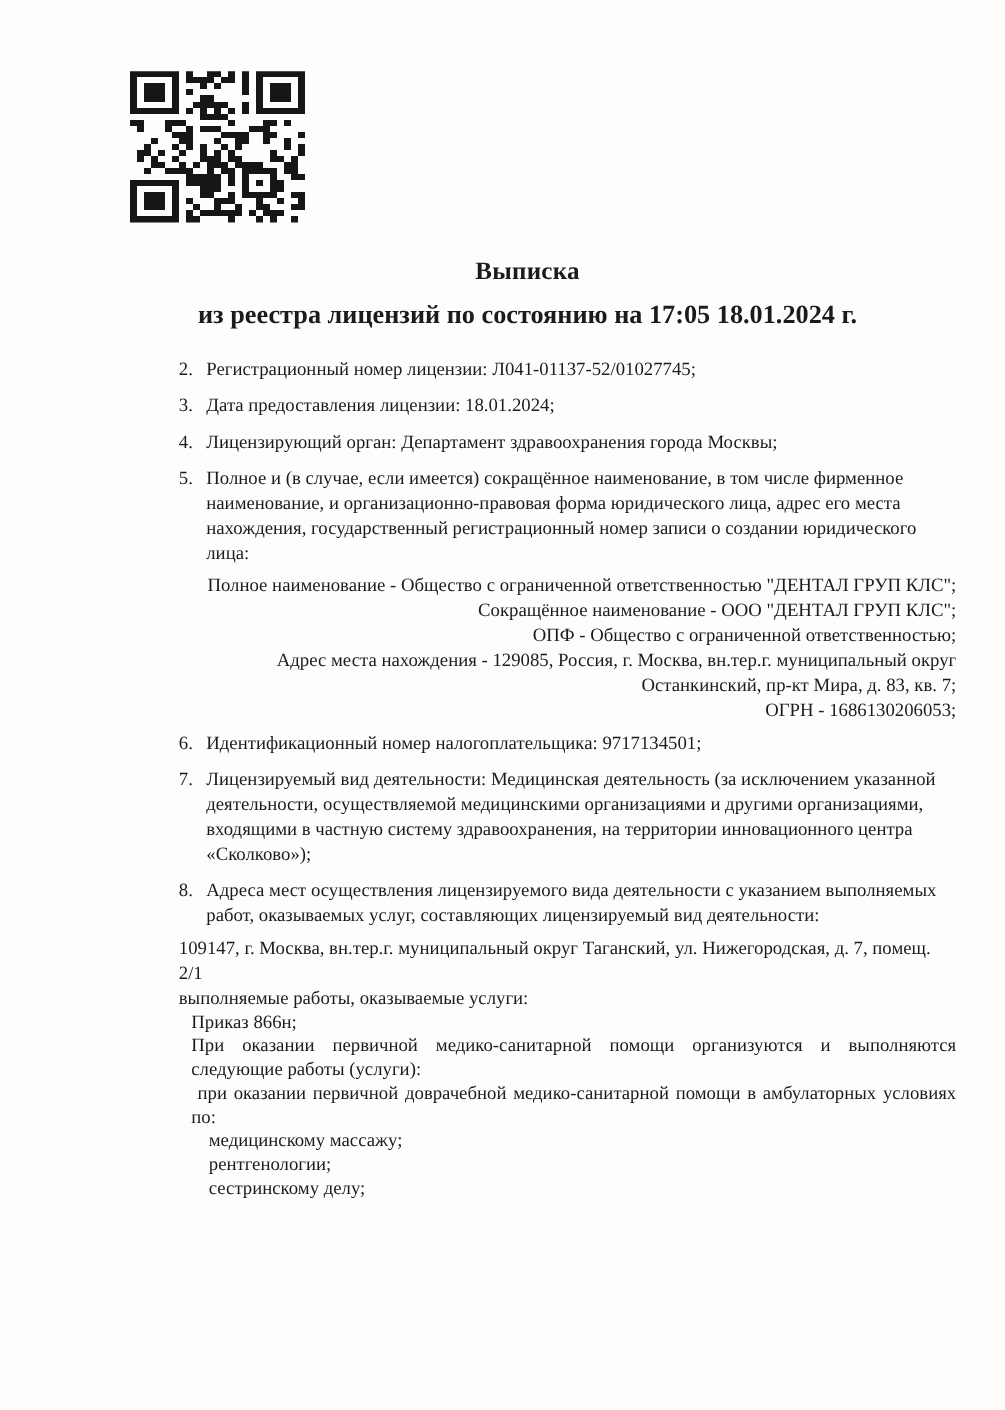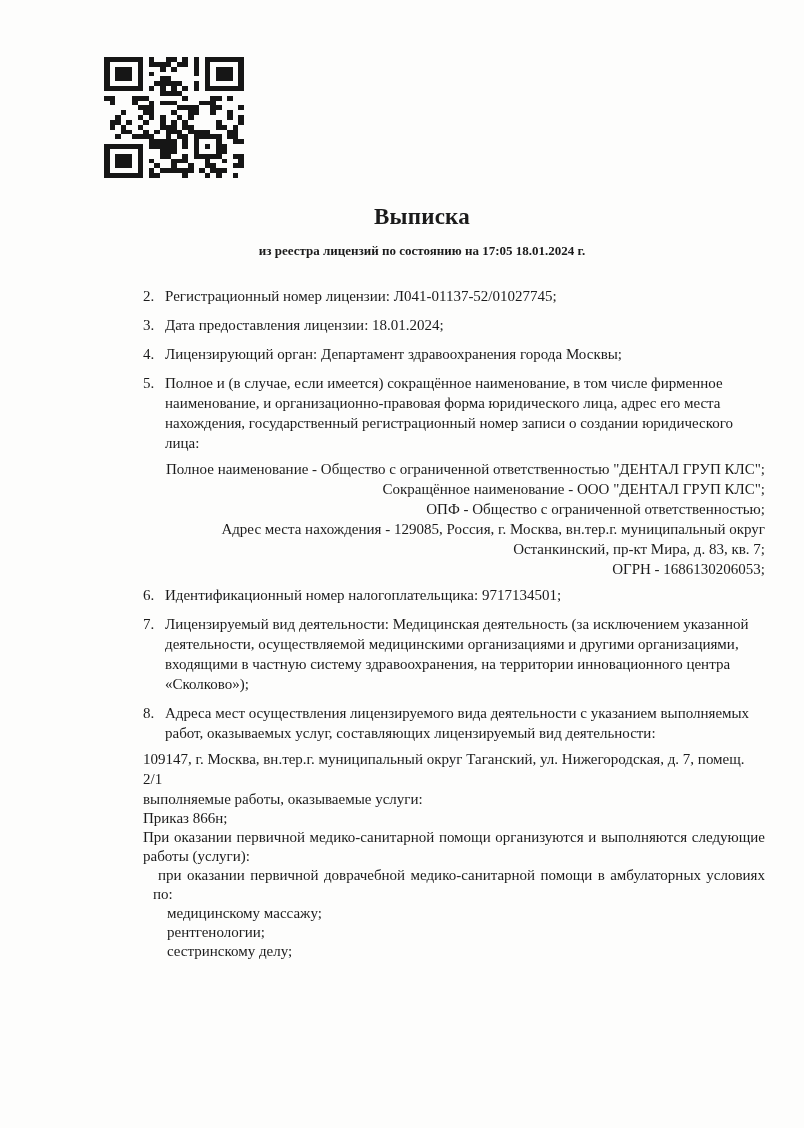--- a/index.html
+++ b/index.html
@@ -23,35 +23,35 @@
   .doc {
     position: absolute;
     left: 143px; top: 0;
     width: 622px;
     padding-top: 206px;
     font-size: 15px;
     line-height: 20px;
   }
 
   .heading { text-align: center; position: relative; left: -32px; }
-  .title    { font-size: 23px; line-height: 22px; font-weight: bold; margin-bottom: 12px; letter-spacing: .2px; }
-  .subtitle { font-size: 13px; line-height: 22px; font-weight: bold; margin-bottom: 24px; }
+  .title    { font-size: 20px; line-height: 22px; font-weight: bold; margin-bottom: 12px; letter-spacing: .2px; }
+  .subtitle { font-size: 21px; line-height: 22px; font-weight: bold; margin-bottom: 24px; }
 
   .item { padding-left: 22px; text-indent: -22px; margin-bottom: 9px; }
   .item .num { display: inline-block; width: 22px; text-indent: 0; }
   .item.tight { margin-bottom: 6px; }
 
   .org-block { margin-bottom: 6px; }
   .org-block p { line-height: 20px; text-align: right; }
 
   .addr-block p { line-height: 20px; }
 
   .svc-block { line-height: 19px; }
   .svc-block p { line-height: 19px; }
-  .ind1 { }
+  .ind1 { margin-left: 10px; }
   .ind1-first { margin-left: 10px; text-indent: 5px; }
   .ind2 { margin-left: 24px; }
   .just { text-align: justify; }
 </style>
 </head>
 <body>
 
 <div class="page">
 
   <div class="qr">

